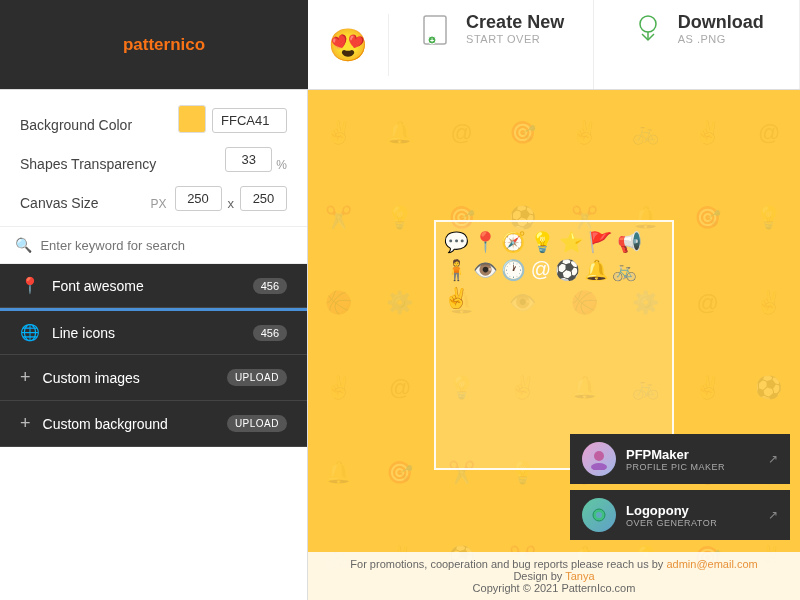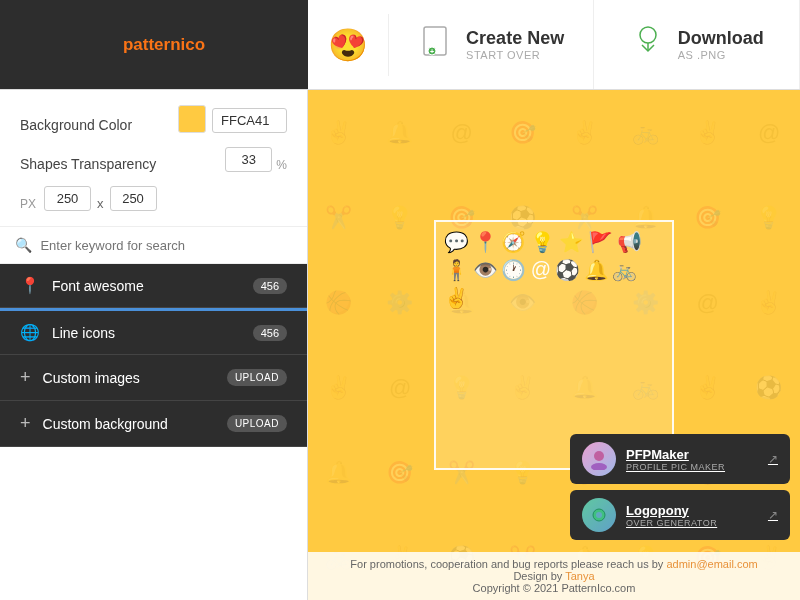--- a/index.html
+++ b/index.html
@@ -26,21 +26,21 @@
       font-weight: bold;
       margin-left: 20px;
     }
     .header-actions {
       display: flex;
       flex: 1;
       align-items: center;
     }
     .header-btn {
       display: flex;
-      align-items: center;
+      align-items: flex-start;
       padding: 12px 20px;
       cursor: pointer;
       border-right: 1px solid #eee;
       height: 100%;
       gap: 12px;
       flex: 1;
       justify-content: center;
     }
     .header-btn .btn-icon {
       font-size: 28px;
@@ -295,28 +295,27 @@
       bottom: 60px;
       right: 10px;
       display: flex;
       flex-direction: column;
       gap: 6px;
       z-index: 20;
     }
     .float-panel {
       background: #2d2d2d;
       color: #fff;
-      border-radius: 6px;
+      border-radius: 0;
       padding: 8px 12px;
       display: flex;
       align-items: center;
       gap: 10px;
       width: 220px;
       cursor: pointer;
-      text-decoration: underline;
     }
     .float-avatar {
       width: 34px;
       height: 34px;
       border-radius: 50%;
       background: #888;
       display: flex;
       align-items: center;
       justify-content: center;
       font-size: 14px;
@@ -409,20 +408,21 @@
         <input class="color-value" type="text" value="FFCA41" style="">
       </div>
 
       <div class="control-row">
         <span class="control-label">Shapes Transparency</span>
         <input class="number-input" type="text" value="33" style="">
         <span class="unit-label">%</span>
       </div>
 
       <div class="control-row">
+        <span class="control-label">Canvas Size</span>
         <span class="canvas-px">PX</span>
         <input class="number-input" type="text" value="250" style="">
         <span class="canvas-x">x</span>
         <input class="number-input" type="text" value="250" style="">
       </div>
     </div>
 
     <div class="search-container">
       <span class="search-icon-wrap">🔍</span>
       <input class="search-input" type="text" placeholder="Enter keyword for search" style="">

